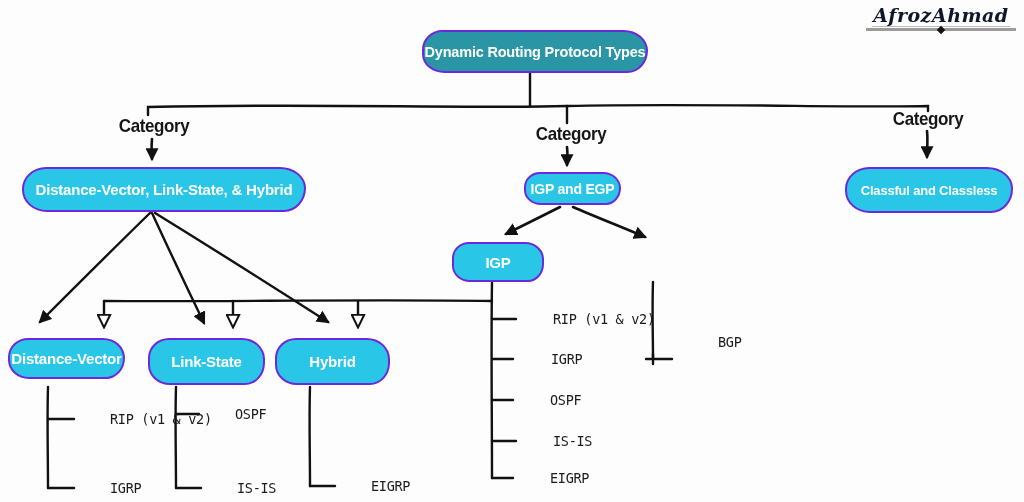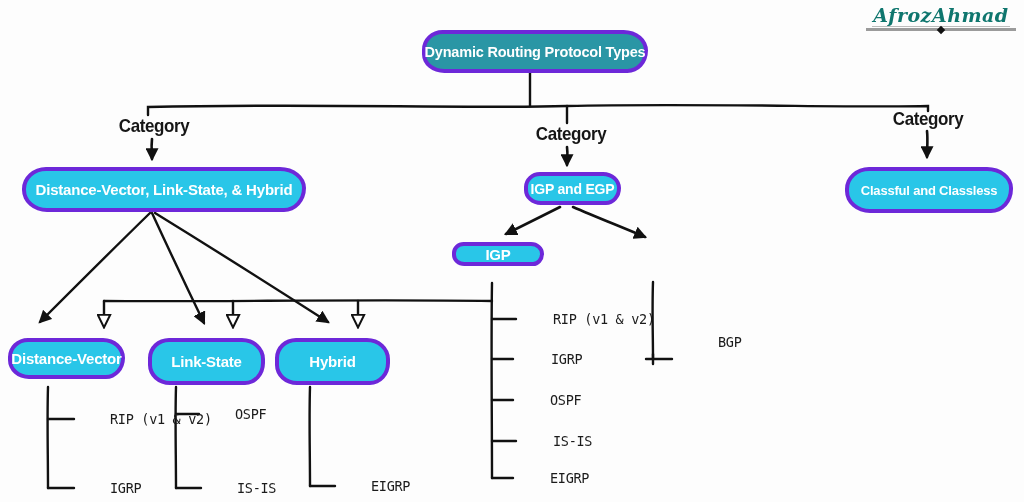--- a/index.html
+++ b/index.html
@@ -4,41 +4,41 @@
 <style>
   html,body{margin:0;padding:0;background:#ffffff;}
   #stage{
     position:relative;width:1024px;height:502px;background:#fdfdfd;overflow:hidden;
     font-family:"Liberation Sans",sans-serif;
   }
   svg.wires{position:absolute;left:0;top:0;width:1024px;height:502px;pointer-events:none;}
 
   .node{
     position:absolute;display:flex;align-items:center;justify-content:center;
-    background:#29c6e8;border:4px solid #6d28d9;
+    background:#29c6e8;border:2px solid #6d28d9;
     color:#ffffff;font-weight:700;white-space:nowrap;letter-spacing:-0.2px;
     box-sizing:border-box;text-align:center;
   }
   .node.root{background:#2a96a5;font-size:14.5px;border-radius:22px 26px 22px 24px / 21px 22px 24px 20px;}
   .node.pill{border-radius:24px 26px 22px 25px / 22px 21px 24px 22px;}
   .node.small{border-radius:17px 19px 16px 18px / 16px 17px 18px 16px;}
   .node.leafbox{border-radius:21px 23px 20px 22px / 20px 21px 22px 20px;}
 
   .cat{
     position:absolute;font-weight:700;font-size:17px;color:#161616;
     letter-spacing:-0.4px;white-space:nowrap;text-align:center;transform:scaleY(1.08);
   }
   .leaf{
     position:absolute;font-family:"DejaVu Sans Mono",monospace;font-size:13.5px;
     color:#1b1b1b;white-space:nowrap;letter-spacing:-0.3px;padding-left:32px;
   }
   .signature{
     position:absolute;left:866px;top:4px;width:150px;text-align:center;
     font-family:"DejaVu Serif",serif;font-style:italic;font-weight:700;
-    font-size:19px;color:#0f766e;letter-spacing:0.5px;
+    font-size:19px;color:#0f172a;letter-spacing:0.5px;
   }
   .sig-rule{position:absolute;left:866px;top:28px;width:150px;height:3px;background:#9b9b9b;}
   .sig-rule2{position:absolute;left:872px;top:26px;width:138px;height:1px;background:#bdbdbd;}
   .sig-diamond{
     position:absolute;left:938px;top:27px;width:6px;height:6px;background:#111;
     transform:rotate(45deg);
   }
 </style>
 </head>
 <body>
@@ -123,21 +123,21 @@
   <div class="node root" style="left:422px;top:30px;width:226px;height:43px;">Dynamic Routing Protocol Types</div>
 
   <div class="cat" style="left:118px;top:117px;width:72px;">Category</div>
   <div class="cat" style="left:535px;top:125px;width:72px;">Category</div>
   <div class="cat" style="left:892px;top:110px;width:72px;">Category</div>
 
   <div class="node pill" style="left:22px;top:167px;width:284px;height:45px;font-size:15px;">Distance-Vector, Link-State, &amp; Hybrid</div>
   <div class="node small" style="left:524px;top:172px;width:97px;height:33px;font-size:14px;">IGP and EGP</div>
   <div class="node pill" style="left:845px;top:167px;width:168px;height:46px;font-size:13px;">Classful and Classless</div>
 
-  <div class="node small" style="left:452px;top:242px;width:92px;height:24px;font-size:15px;">IGP</div>
+  <div class="node small" style="left:452px;top:242px;width:92px;height:40px;font-size:15px;">IGP</div>
 
   <div class="node leafbox" style="left:8px;top:338px;width:117px;height:41px;font-size:15px;">Distance-Vector</div>
   <div class="node leafbox" style="left:148px;top:338px;width:117px;height:47px;font-size:15px;">Link-State</div>
   <div class="node leafbox" style="left:275px;top:338px;width:115px;height:47px;font-size:15px;">Hybrid</div>
 
   <div class="leaf" style="left:78px;top:411px;">RIP (v1 &amp; v2)</div>
   <div class="leaf" style="left:78px;top:480px;">IGRP</div>
 
   <div class="leaf" style="left:203px;top:406px;">OSPF</div>
   <div class="leaf" style="left:205px;top:480px;">IS-IS</div>

